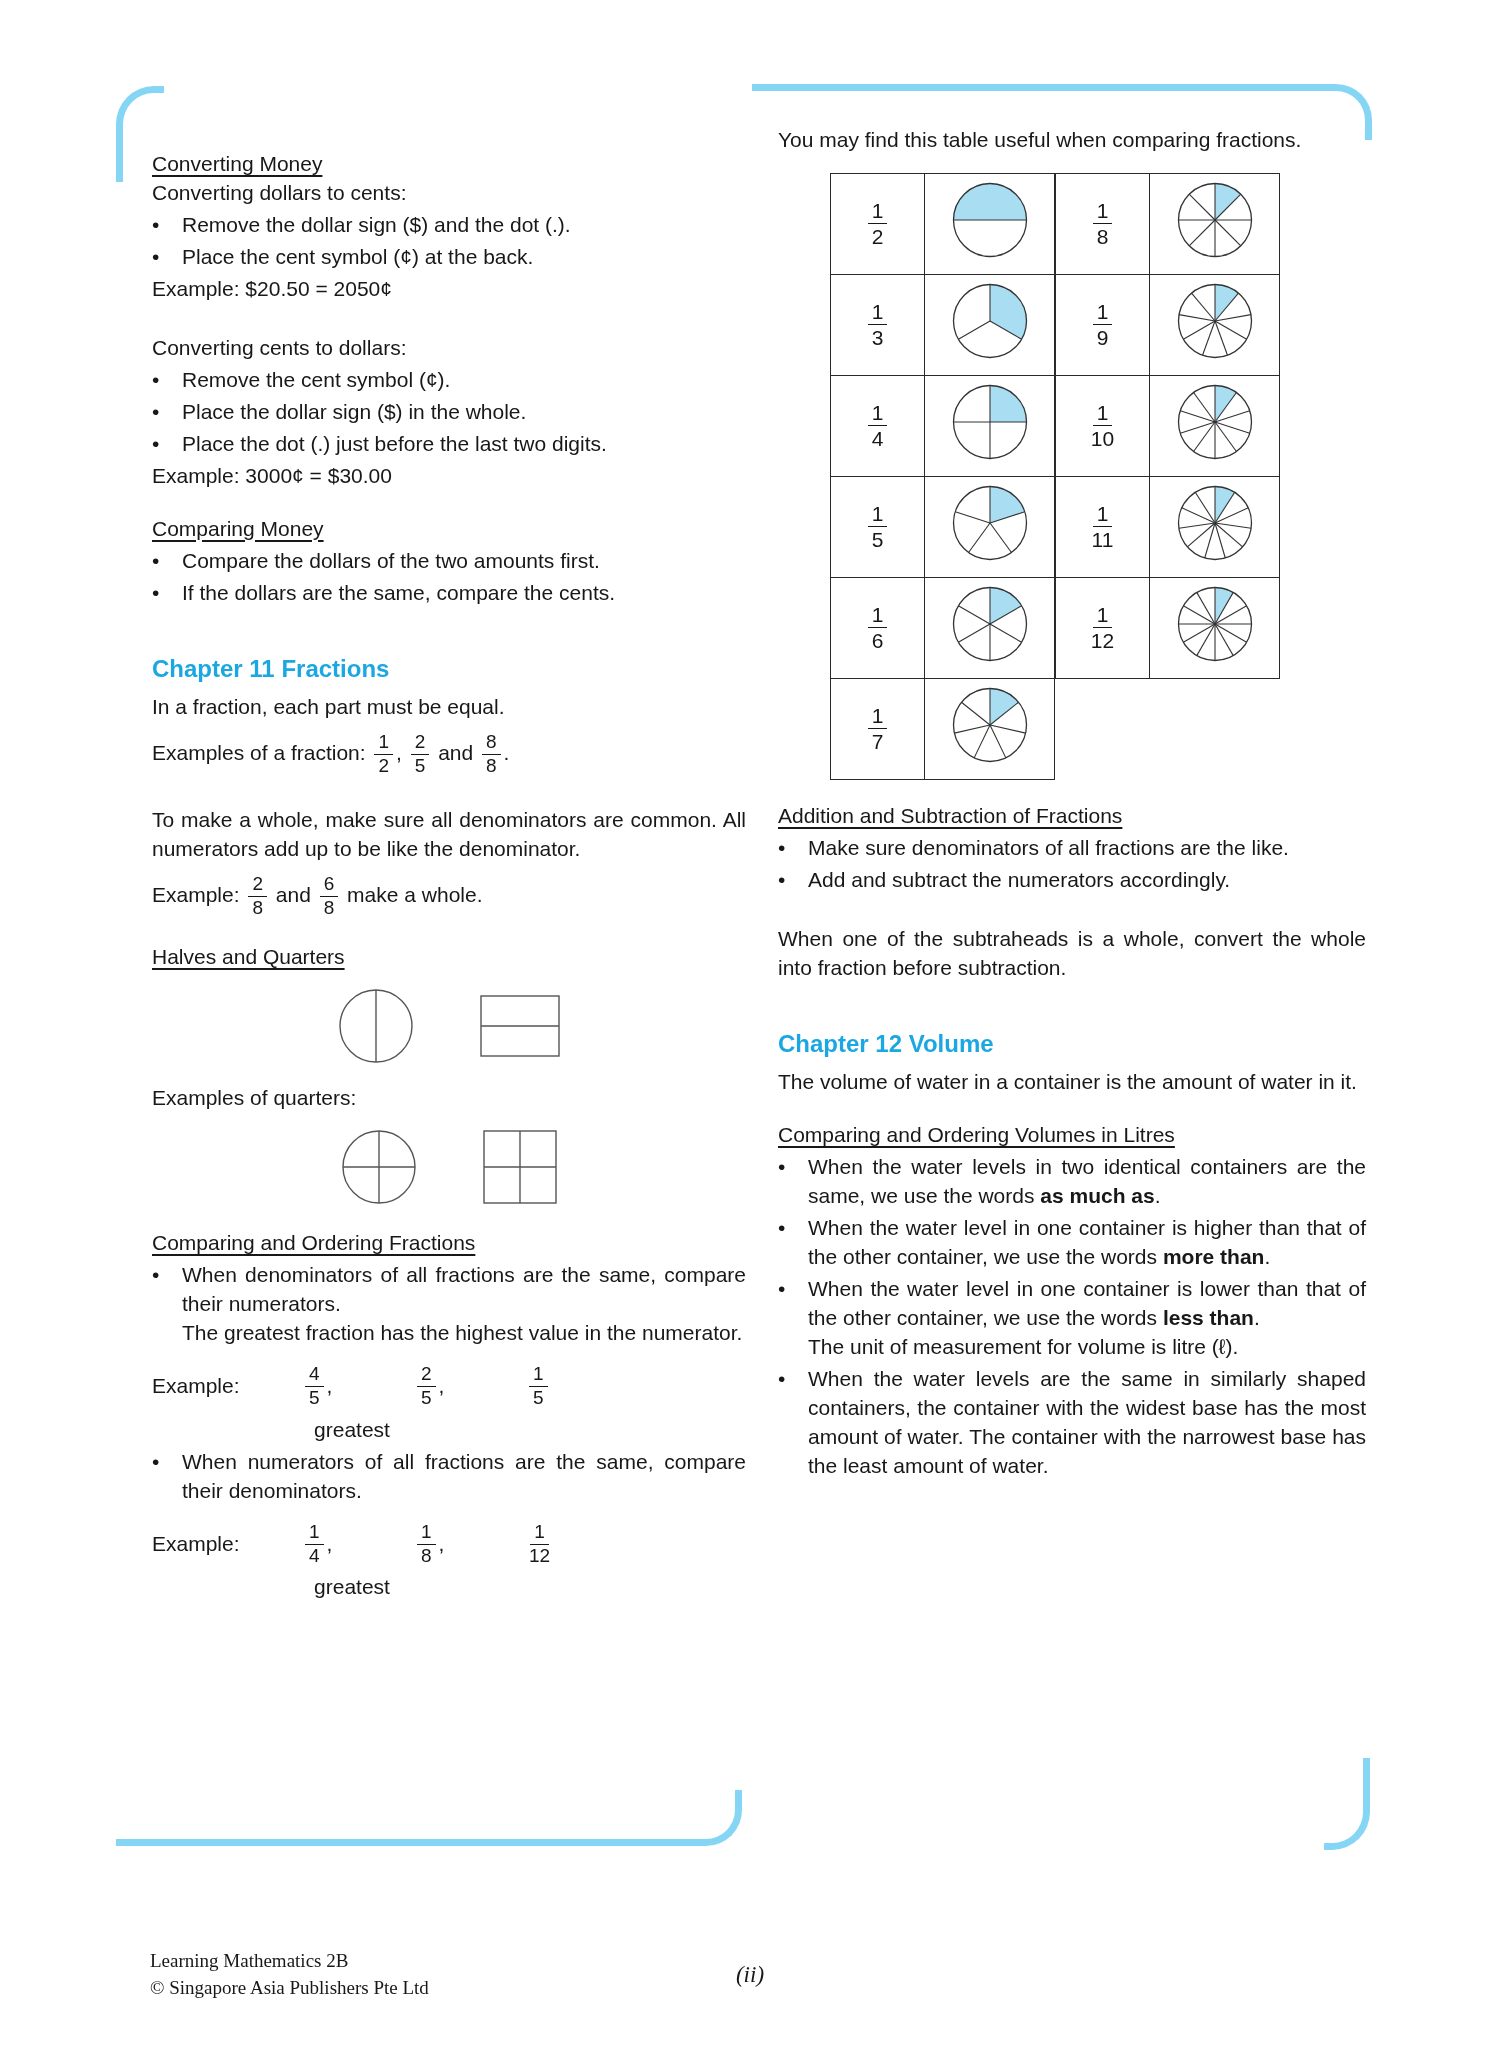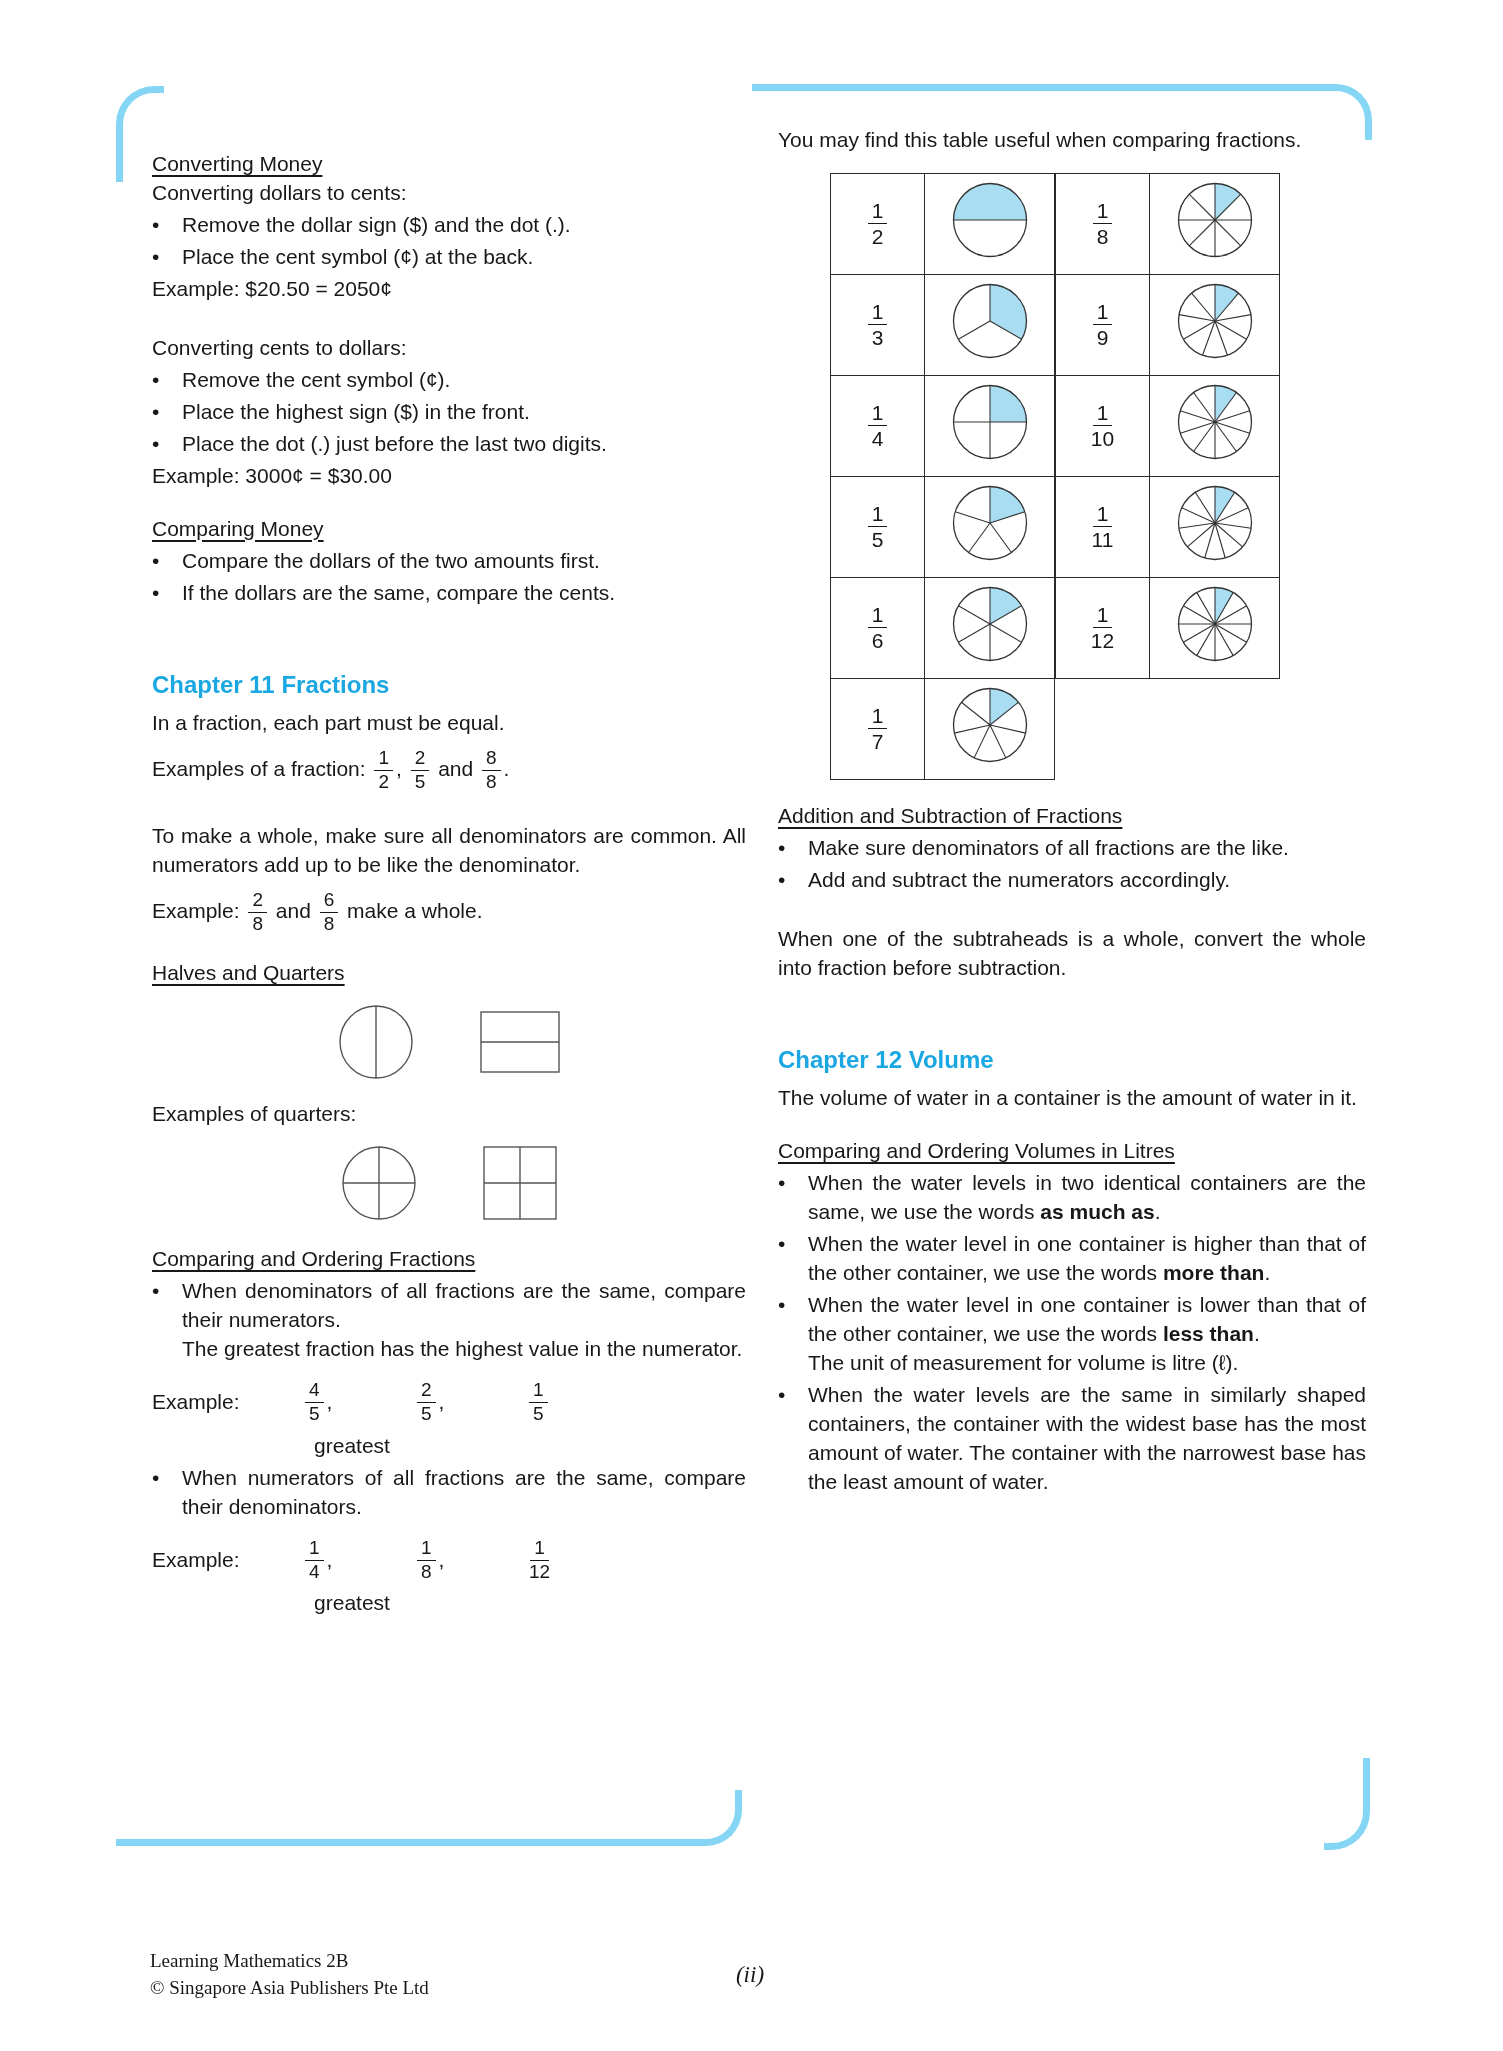--- a/index.html
+++ b/index.html
@@ -20,21 +20,21 @@
   .col { position:absolute; font-size:21px; line-height:1.38; }
   .col-left  { left:152px; top:150px; width:594px; }
   .col-right { left:778px; top:126px; width:588px; }
 
   .h-u { text-decoration:underline; text-underline-offset:4px; text-decoration-thickness:1.5px; }
   .chapter { color:#1ba7e1; font-weight:bold; font-size:24px; }
 
   .mt-xs { margin-top:8px; }
   .mt-sm { margin-top:30px; }
   .mt-md { margin-top:24px; }
-  .mt-lg { margin-top:60px; }
+  .mt-lg { margin-top:44px; }
 
   .bullet { display:flex; margin:3px 0; }
   .bullet .dot { flex:0 0 30px; }
   .bullet .btext { flex:1; }
   .just { text-align:justify; }
 
   .frac { display:inline-flex; flex-direction:column; align-items:center;
           vertical-align:middle; font-size:19px; line-height:1.1; margin:0 3px; }
   .frac .num { padding:0 4px 1px; border-bottom:1.6px solid #181818; }
   .frac .den { padding-top:1px; }
@@ -86,21 +86,21 @@
     </div>
     <div>Example: $20.50 = 2050¢</div>
 
     <div class="mt-sm">Converting cents to dollars:</div>
     <div class="bullet">
       <span class="dot">•</span>
       <div class="btext">Remove the cent symbol (¢).</div>
     </div>
     <div class="bullet">
       <span class="dot">•</span>
-      <div class="btext">Place the highest sign ($) in the front.</div>
+      <div class="btext">Place the dollar sign ($) in the whole.</div>
     </div>
     <div class="bullet">
       <span class="dot">•</span>
       <div class="btext">Place the dot (.) just before the last two digits.</div>
     </div>
     <div>Example: 3000¢ = $30.00</div>
 
     <div class="h-u mt-md">Comparing Money</div>
     <div class="bullet">
       <span class="dot">•</span>

